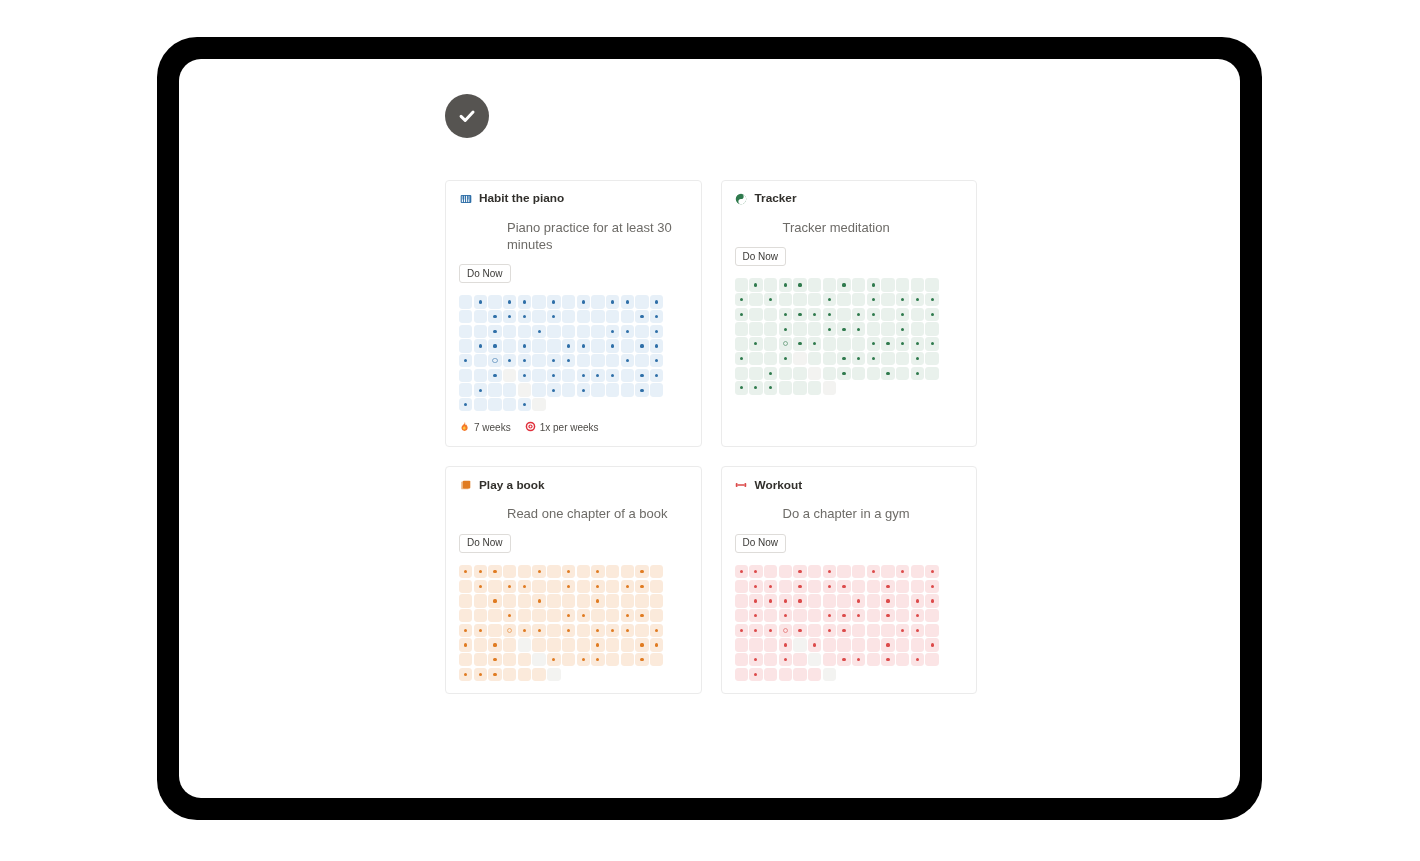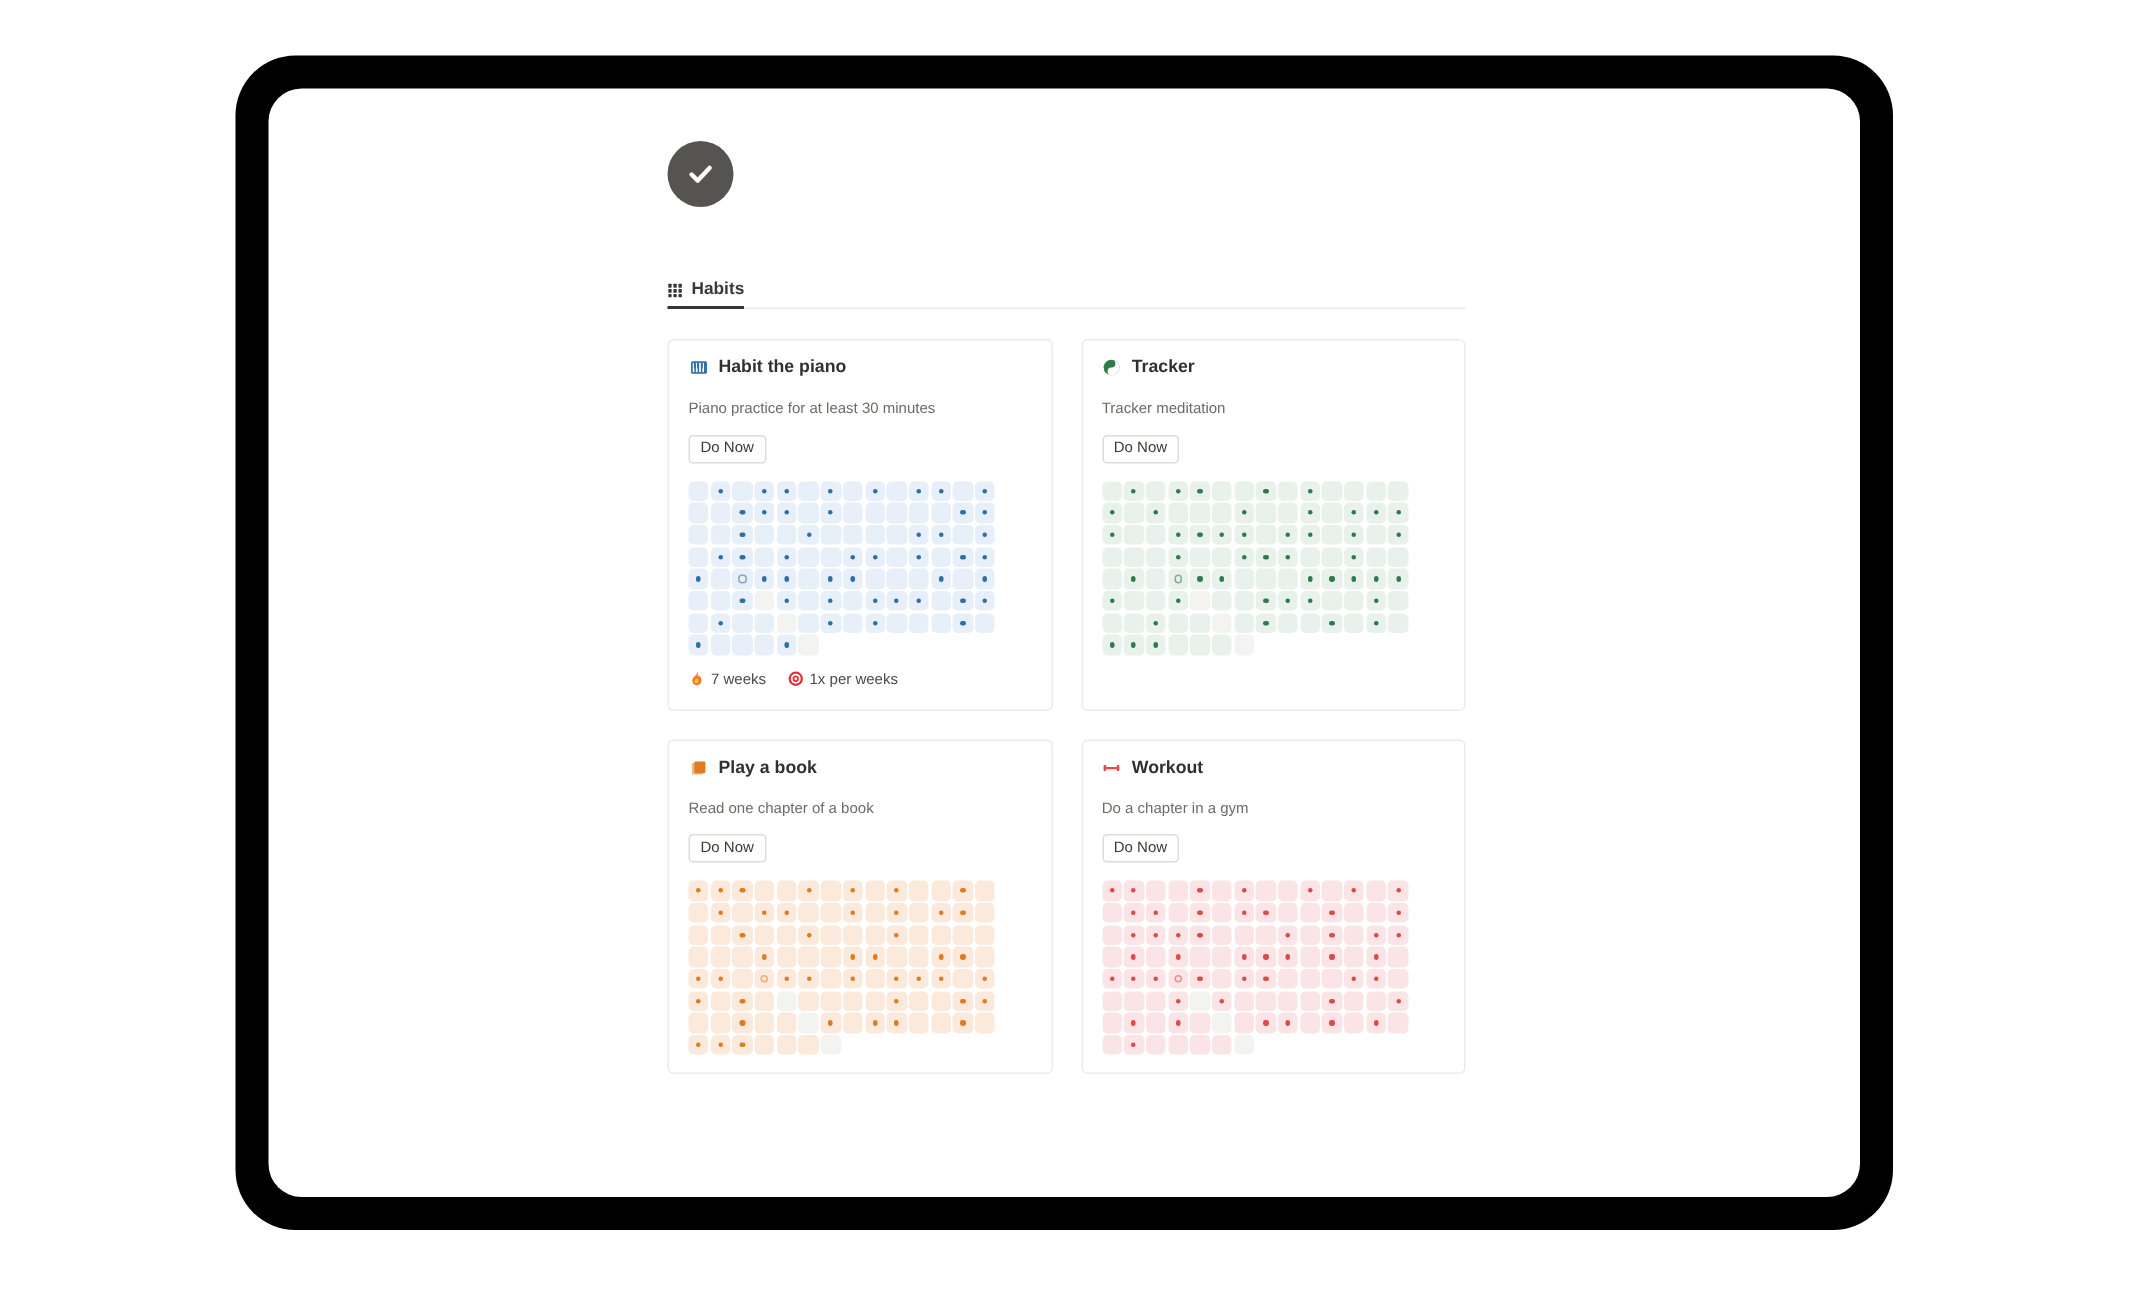--- a/index.html
+++ b/index.html
@@ -122,24 +122,25 @@
   .card-emoji {
     font-size: 12px;
     line-height: 1;
     width: 13px;
     display: inline-flex;
     align-items: center;
     justify-content: center;
   }
   .card-emoji svg { display:block; }
   .card-desc {
-    font-size: 10px;
+    font-size: 13px;
     color: #6d6b67;
     line-height: 1.3;
     margin-bottom: 9px;
+    margin-left: 48px;
   }
   .do-now-btn {
     display: inline-block;
     font-size: 10px;
     color: #3a3936;
     background: #ffffff;
     border: 1px solid #dedcd9;
     border-radius: 3px;
     padding: 2.5px 7px 3px;
     line-height: 1.15;
@@ -201,40 +202,20 @@
     <div id="page">
       <div id="page-inner">
 
         <div id="page-icon">
           <svg width="22" height="22" viewBox="0 0 24 24" aria-hidden="true">
             <path d="M5.5 12.4 L10 16.8 L18.6 7.6" fill="none" stroke="#ffffff" stroke-width="3.2" stroke-linecap="round" stroke-linejoin="round"></path>
           </svg>
         </div>
 
 
-        <div id="tab-bar">
-          <div class="tab">
-            <span class="tab-icon">
-              <svg width="11" height="11" viewBox="0 0 12 12" aria-hidden="true">
-                <g fill="#37352f">
-                  <rect x="0.6" y="1.2" width="2.4" height="2.9" rx="0.4"></rect>
-                  <rect x="4.3" y="1.2" width="2.4" height="2.9" rx="0.4"></rect>
-                  <rect x="8.0" y="1.2" width="2.4" height="2.9" rx="0.4"></rect>
-                  <rect x="0.6" y="5.0" width="2.4" height="2.9" rx="0.4"></rect>
-                  <rect x="4.3" y="5.0" width="2.4" height="2.9" rx="0.4"></rect>
-                  <rect x="8.0" y="5.0" width="2.4" height="2.9" rx="0.4"></rect>
-                  <rect x="0.6" y="8.8" width="2.4" height="2.2" rx="0.4"></rect>
-                  <rect x="4.3" y="8.8" width="2.4" height="2.2" rx="0.4"></rect>
-                  <rect x="8.0" y="8.8" width="2.4" height="2.2" rx="0.4"></rect>
-                </g>
-              </svg>
-            </span>
-            <span>Habits</span>
-          </div>
-        </div>
 
         <div id="card-grid">
             <div class="habit-card"><div class="card-title">
                 <span class="card-emoji">
                   <svg width="12" height="12" viewBox="0 0 14 14">
                     <rect x="0.8" y="2.2" width="12.4" height="9.6" rx="1.2" fill="#2f6fa8"></rect>
                     <g fill="#fff">
                       <rect x="2.1" y="3.4" width="1.3" height="7.2"></rect>
                       <rect x="4.6" y="3.4" width="1.3" height="7.2"></rect>
                       <rect x="7.1" y="3.4" width="1.3" height="7.2"></rect>

